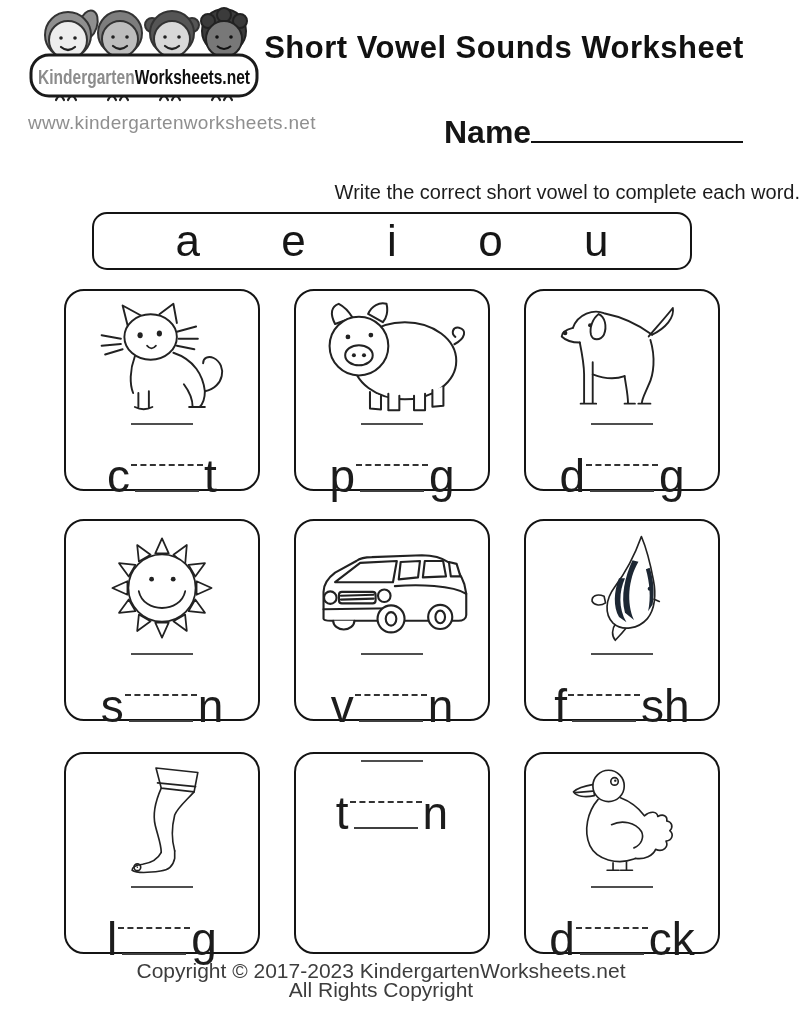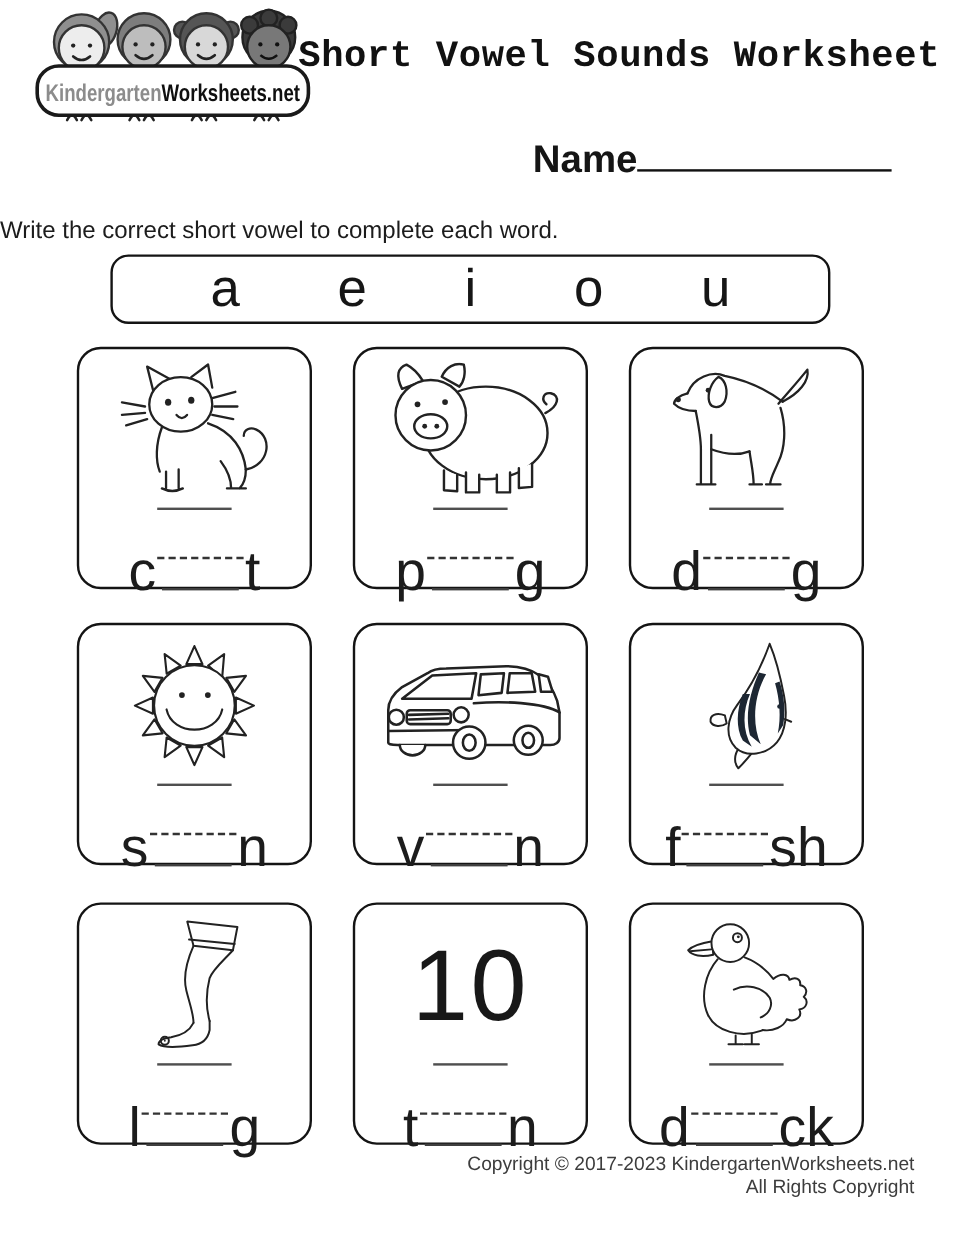--- a/index.html
+++ b/index.html
@@ -3,28 +3,28 @@
 <meta charset="utf-8">
 <style>
   html,body{margin:0;padding:0;background:#fff;}
   .sheet{
     position:relative;width:800px;height:1035px;background:#ffffff;overflow:hidden;
     font-family:"Liberation Sans",sans-serif;color:#1a1a1a;
   }
   
   .logo{position:absolute;left:28px;top:3px;}
   .site-url{position:absolute;left:28px;top:112px;font-size:19px;color:#8f8f8f;letter-spacing:.3px;}
-  .title{position:absolute;left:248px;top:30px;width:536px;text-align:center;
+  .title{position:absolute;left:236px;top:30px;width:536px;text-align:center;
          font-size:31px;font-weight:600;letter-spacing:.5px;color:#111;
-         font-family:Liberation Mono, monospace;}
+         font-family:Liberation Sans, sans-serif;}
   .name-row{position:absolute;left:444px;top:114px;white-space:nowrap;}
   .name-label{font-size:32px;font-weight:600;color:#151515;}
   .name-line{display:inline-block;width:212px;border-bottom:2.5px solid #111;height:26px;}
   
-  .instruction{position:absolute;left:0;top:181px;width:800px;text-align:left;
+  .instruction{position:absolute;left:0;top:181px;width:800px;text-align:right;
                font-size:20px;color:#1c1c1c;}
   .vowel-box{position:absolute;left:92px;top:212px;width:596px;height:54px;
              border:2px solid #141414;border-radius:15px;
              display:flex;align-items:center;justify-content:space-evenly;}
   .vowel{font-size:44px;font-weight:300;color:#161616;line-height:1;}
   
   .cell{position:absolute;width:196px;height:202px;border:2px solid #141414;border-radius:20px;
         box-sizing:border-box;background:#fff;}
   .c0{left:64px;} .c1{left:294px;} .c2{left:524px;}
   .r0{top:289px;} .r1{top:519px;} .r2{top:752px;}
@@ -33,22 +33,22 @@
   .big-num{font-size:84px;font-weight:300;line-height:1;color:#181818;letter-spacing:2px;}
   .guide-top{width:62px;border-top:2.5px solid #4f4f4f;margin:6px auto 0;}
   .word{display:flex;justify-content:center;align-items:baseline;margin-top:28px;
         font-size:46px;font-weight:300;line-height:1;color:#1c1c1c;}
   .word .lt{padding:0 2px;}
   .blank{display:inline-block;width:64px;height:26px;position:relative;
          border-bottom:2.5px solid #3f3f3f;margin:0 3px;}
   .blank::before{content:"";position:absolute;left:-4px;right:-4px;top:0;
                  border-top:2px dashed #333;}
   
-  .footer{position:absolute;left:0;top:961px;width:762px;text-align:right;
-          color:#3d3d3d;font-size:16px;line-height:19px;}
+  .footer{position:absolute;left:0;top:961px;width:762px;text-align:center;
+          color:#3d3d3d;font-size:21px;line-height:19px;}
   .ink{stroke:#222;fill:none;stroke-width:2.2;stroke-linecap:round;stroke-linejoin:round;}
   .inkf{stroke:#222;fill:#fff;stroke-width:2.2;stroke-linecap:round;stroke-linejoin:round;}
   .dark{fill:#1d2733;stroke:none;}
 </style>
 </head>
 <body>
 
 <div class="sheet">
 
   <div class="logo">
@@ -84,20 +84,21 @@
         <circle cx="203" cy="34" r="1.8" fill="#111"></circle>
       <path d="M189,43 Q196,49 203,43" stroke="#111" fill="none" stroke-width="2"></path>
 
       <path d="M28,97 q4,-8 8,0 M40,97 q4,-8 8,0 M80,97 q4,-8 8,0 M92,97 q4,-8 8,0
                M132,97 q4,-8 8,0 M144,97 q4,-8 8,0 M184,97 q4,-8 8,0 M196,97 q4,-8 8,0" class="ink" stroke-width="2"></path>
 
       <rect x="3" y="52" width="226" height="41" rx="18" fill="#fff" stroke="#1a1a1a" stroke-width="3"></rect>
       <text x="116" y="81" text-anchor="middle" textLength="212" lengthAdjust="spacingAndGlyphs" font-family="Liberation Sans, sans-serif" font-size="20" font-weight="bold"><tspan fill="#8c8c8c">Kindergarten</tspan><tspan fill="#0f0f0f">Worksheets.net</tspan></text>
     </svg>
   </div>
+  <div class="site-url">www.kindergartenworksheets.net</div>
 
   <div class="title">Short Vowel Sounds Worksheet</div>
   <div class="name-row">
     <span class="name-label">Name</span><span class="name-line"></span>
   </div>
 
   <div class="instruction">Write the correct short vowel to complete each word.</div>
   <div class="vowel-box">
     <span class="vowel">a</span>
     <span class="vowel">e</span>
@@ -264,23 +265,20 @@
     </div>
     <div class="guide-top"></div>
     <div class="word">
       <span class="lt">l</span>
       <span class="blank"></span>
       <span class="lt">g</span>
     </div>
   </div>
 
   <div class="cell c1 r2">
-    <div class="pic">
-      <div class="big-num">10</div>
-    </div>
     <div class="guide-top"></div>
     <div class="word">
       <span class="lt">t</span>
       <span class="blank"></span>
       <span class="lt">n</span>
     </div>
   </div>
 
   <div class="cell c2 r2">
     <div class="pic">

